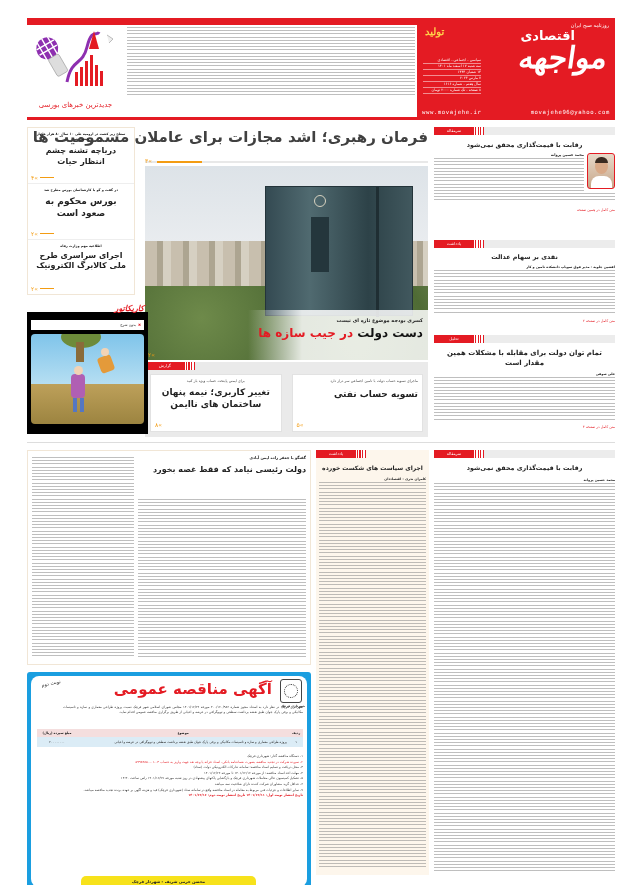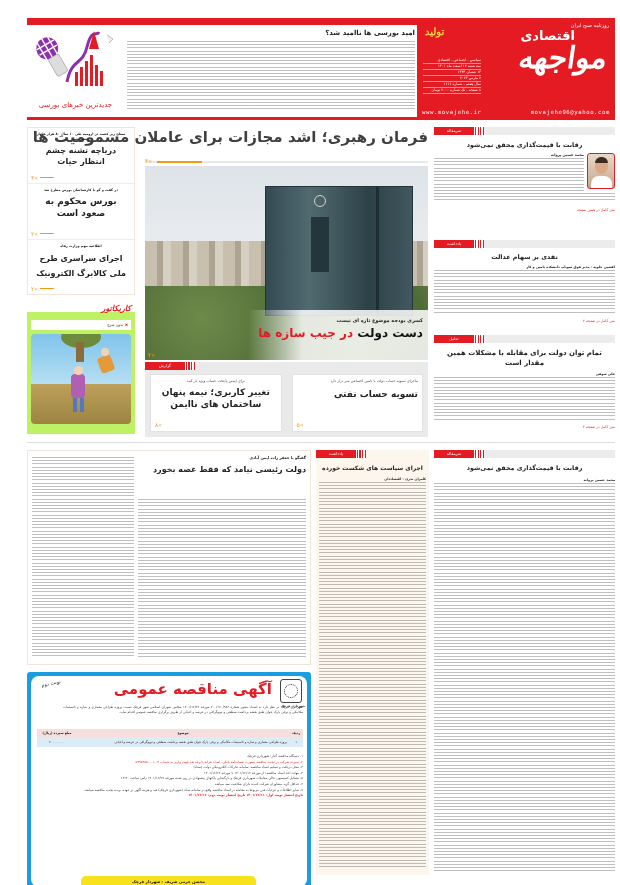--- a/index.html
+++ b/index.html
@@ -47,21 +47,20 @@
     <div>سال هفتم - شماره ۱۶۱۶</div>
     <div>۸ صفحه - تک شماره ۲۰۰۰ تومان</div>
   </div>
   <div class="mast-web">
     <span>www.movajehe.ir</span>
     <span>movajehe96@yahoo.com</span>
   </div>
 </div>
 
 <div class="abs" style="left:127px;top:27px;width:288px;height:88px">
-  <div style="font-size:7px;font-weight:bold;color:#222;text-align:right;margin:2px 0 4px">امید بورسی ها ناامید شد؟</div>
   <div class="lines" style="height:68px;width:100%"></div>
 </div>
 
 <div class="abs" style="left:27px;top:27px;width:97px;height:88px">
   <svg width="97" height="70" viewBox="0 0 97 70">
     <g transform="rotate(-30 20 25)">
       <circle cx="22" cy="22" r="11" fill="#8e2fb0"></circle>
       <path d="M12 18h20M12 24h20M16 12v20M22 11v22M28 12v20" stroke="#fff" stroke-width="1.4"></path>
       <rect x="17" y="32" width="12" height="20" rx="2" fill="#ddd" stroke="#999" stroke-width=".6"></rect>
     </g>
@@ -179,29 +178,29 @@
   <div style="height:56px;padding:4px 5px;text-align:center;position:relative;border-bottom:1px solid #eee">
     <div style="font-size:3.4px;font-weight:bold;margin-bottom:3px">در گفت و گو با کارشناسان بورس مطرح شد</div>
     <div style="font-size:9px;font-weight:bold;line-height:12px">بورس محکوم به صعود است</div>
     <div class="pg" style="position:absolute;left:3px;bottom:2px">
         <span>۲«</span>
         <span class="bar"></span>
       </div>
   </div>
   <div style="height:54px;padding:4px 5px;text-align:center;position:relative">
     <div style="font-size:3.4px;font-weight:bold;margin-bottom:3px">اطلاعیه مهم وزارت رفاه</div>
-    <div style="font-size:8px;font-weight:bold;line-height:15px">اجرای سراسری طرح ملی کالابرگ الکترونیک</div>
+    <div style="font-size:8px;font-weight:bold;line-height:10px">اجرای سراسری طرح ملی کالابرگ الکترونیک</div>
     <div class="pg" style="position:absolute;left:3px;bottom:2px">
         <span>۲«</span>
         <span class="bar"></span>
       </div>
   </div>
 </div>
 
-<div class="abs" style="left:27px;top:312px;width:108px;height:122px;background:#bef264">
+<div class="abs" style="left:27px;top:312px;width:121px;height:122px;background:#000000">
   <div style="position:absolute;right:4px;top:-8px;font-size:8px;font-weight:bold;color:#e41b23;font-style:italic">کاریکاتور</div>
   <div style="margin:8px 4px 4px;background:#fff;height:10px;padding:0 3px;font-size:3.6px;line-height:10px;display:flex;gap:2px">
     <span style="color:#e41b23">✖</span>
       <span>بدون شرح</span>
   </div>
   <div style="margin:0 4px;height:90px;border-radius:4px;background:linear-gradient(#7fc4ea 0%,#b5def2 55%,#bda05a 56%,#9c8440 100%);position:relative;overflow:hidden">
     <div style="position:absolute;left:30px;top:-8px;width:40px;height:22px;border-radius:50%;background:#6d8b3a"></div>
     <div style="position:absolute;left:45px;top:8px;width:8px;height:20px;background:#8a6b3a"></div>
     <div style="position:absolute;left:40px;top:40px;width:14px;height:24px;border-radius:4px;background:#b05fb3"></div>
     <div style="position:absolute;left:43px;top:32px;width:9px;height:9px;border-radius:50%;background:#f2d3b5"></div>

